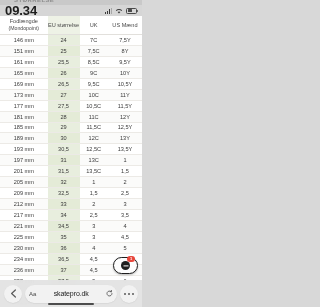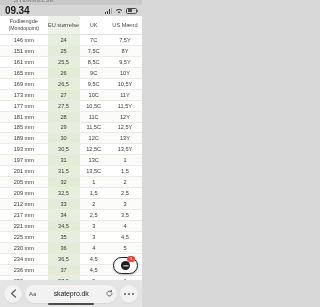--- a/index.html
+++ b/index.html
@@ -36,21 +36,21 @@
   .statusbar {
     height: 11px;
     background: #d6d6d6;
     display: flex;
     align-items: center;
     justify-content: space-between;
     padding: 0 5px;
     box-sizing: border-box;
   }
   .clock {
-    font-size: 10px;
+    font-size: 13px;
     font-weight: bold;
     color: #1d1d1d;
     letter-spacing: -.1px;
   }
   .status-icons {
     display: flex;
     align-items: center;
     gap: 3px;
   }
   .ic-signal {

